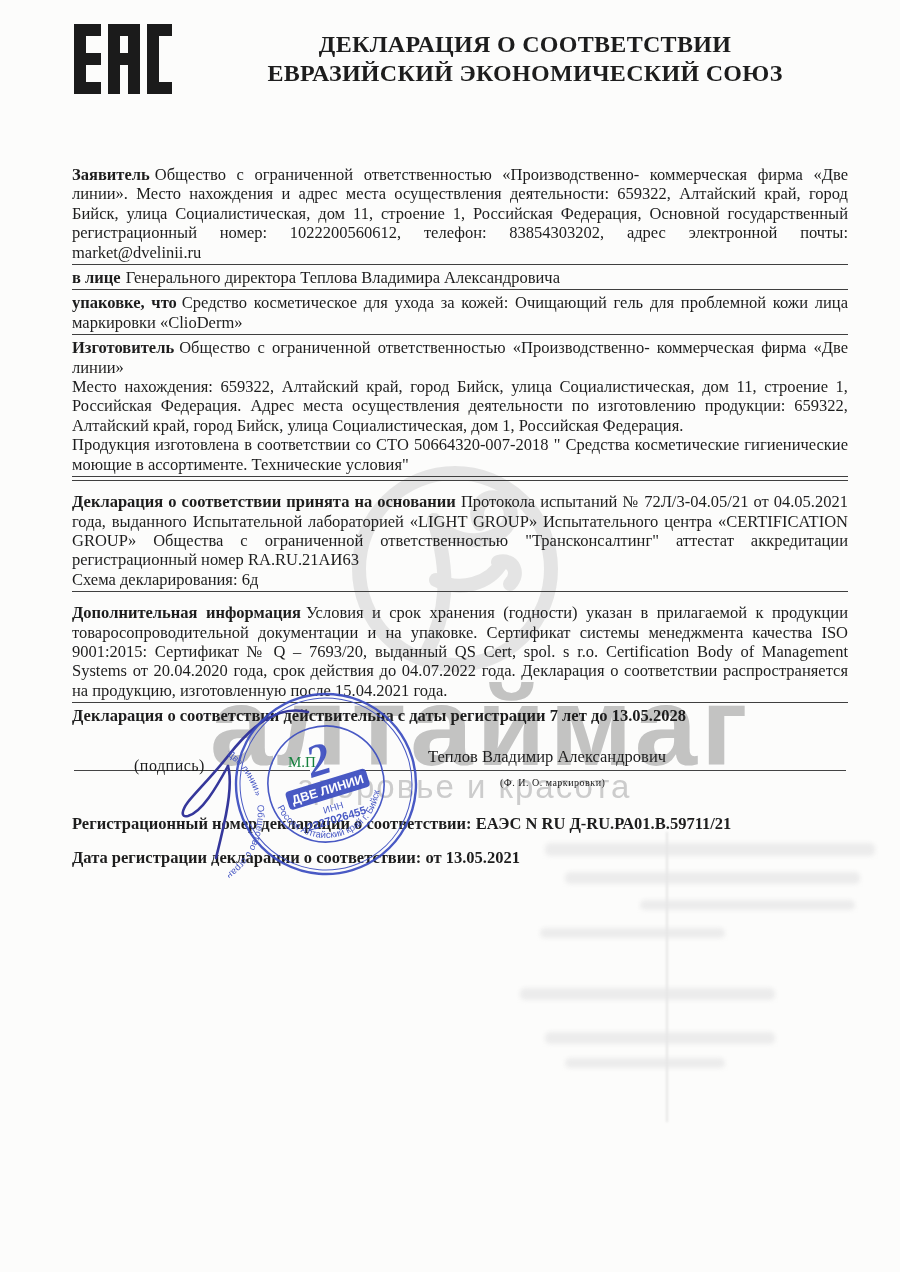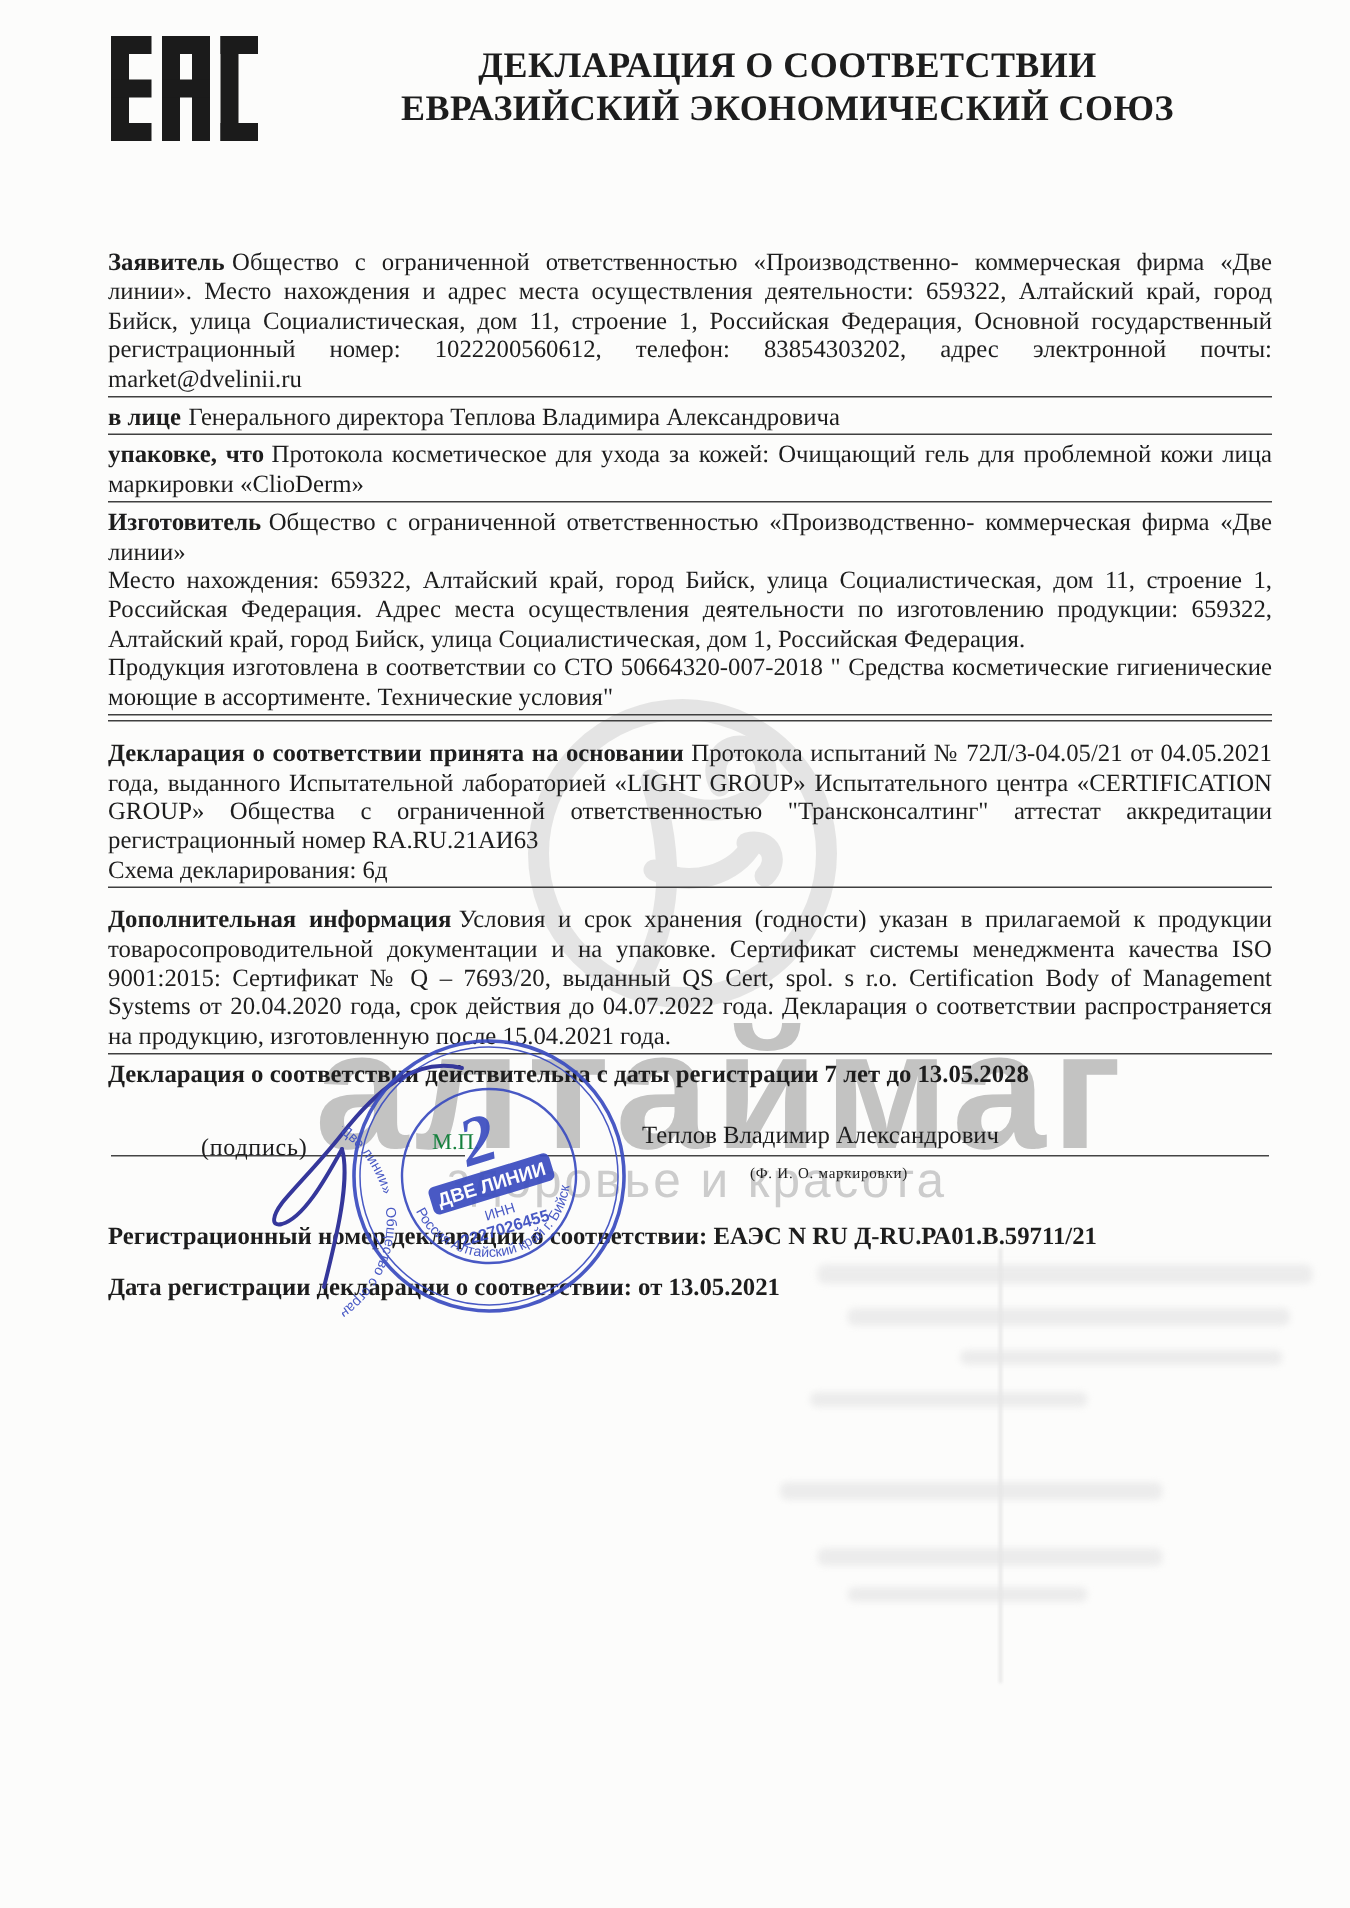--- a/index.html
+++ b/index.html
@@ -114,21 +114,21 @@
   </div>
 
   <div class="body">
 
     <p class="para"><b class="lead">Заявитель</b><span>Общество с ограниченной ответственностью «Производственно- коммерческая фирма «Две линии». Место нахождения и адрес места осуществления деятельности: 659322, Алтайский край, город Бийск, улица Социалистическая, дом 11, строение 1, Российская Федерация, Основной государственный регистрационный номер: 1022200560612, телефон: 83854303202, адрес электронной почты: market@dvelinii.ru</span></p>
     <div class="rule"></div>
 
     <p class="para"><b class="lead">в лице</b><span>Генерального директора Теплова Владимира Александровича</span></p>
     <div class="rule"></div>
 
-    <p class="para"><b class="lead">упаковке, что</b><span>Протокола косметическое для ухода за кожей: Очищающий гель для проблемной кожи лица маркировки «ClioDerm»</span></p>
+    <p class="para"><b class="lead">упаковке, что</b><span>Средство косметическое для ухода за кожей: Очищающий гель для проблемной кожи лица маркировки «ClioDerm»</span></p>
     <div class="rule"></div>
 
     <p class="para"><b class="lead">Изготовитель</b><span>Общество с ограниченной ответственностью «Производственно- коммерческая фирма «Две линии»</span></p>
     <p class="para">Место нахождения: 659322, Алтайский край, город Бийск, улица Социалистическая, дом 11, строение 1, Российская Федерация. Адрес места осуществления деятельности по изготовлению продукции: 659322, Алтайский край, город Бийск, улица Социалистическая, дом 1, Российская Федерация.</p>
     <p class="para">Продукция изготовлена в соответствии со СТО 50664320-007-2018 " Средства косметические гигиенические моющие в ассортименте. Технические условия"</p>
     <div class="rule"></div>
 
     <div class="rule gap-after"></div>
 
     <p class="para"><b class="lead">Декларация о соответствии принята на основании</b><span>Протокола испытаний № 72Л/3-04.05/21 от 04.05.2021 года, выданного Испытательной лабораторией «LIGHT GROUP» Испытательного центра «CERTIFICATION GROUP» Общества с ограниченной ответственностью "Трансконсалтинг" аттестат аккредитации регистрационный номер RA.RU.21АИ63</span></p>

